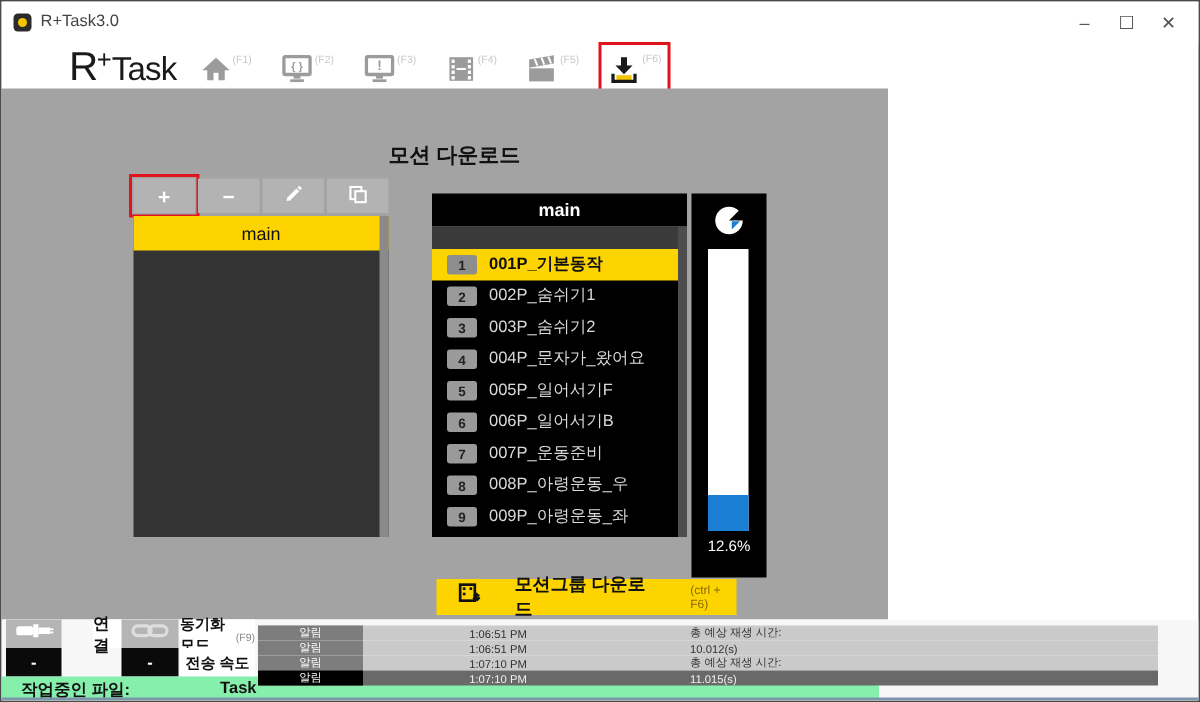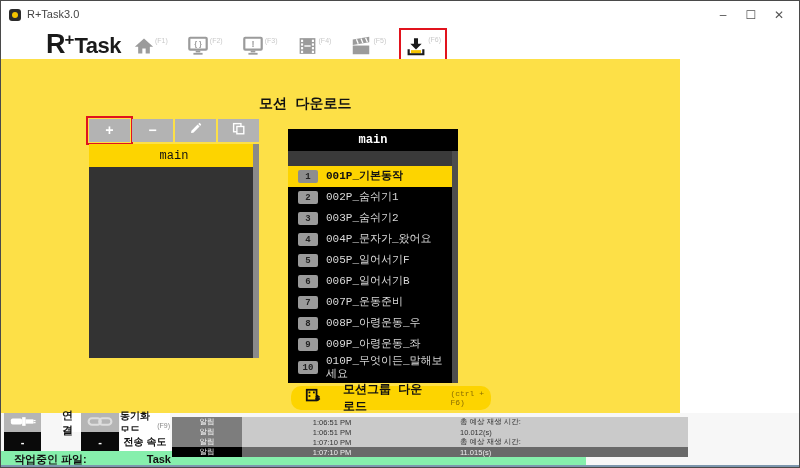--- a/index.html
+++ b/index.html
@@ -8,37 +8,37 @@
   
   .titlebar{position:absolute;left:0;top:0;width:100%;height:28px;background:#ffffff;}
   .app-icon{position:absolute;left:8px;top:8px;width:12px;height:12px;background:#2b2b2b;border-radius:3px;}
   .app-icon::after{content:"";position:absolute;left:3px;top:3px;width:6px;height:6px;border-radius:50%;background:#f5c400;}
   .app-title{position:absolute;left:26px;top:7px;font-size:11px;color:#444;}
   .win-controls{position:absolute;right:6px;top:0;height:28px;display:flex;align-items:center;}
   .win-btn{width:28px;height:28px;display:flex;align-items:center;justify-content:center;font-size:12px;color:#555;cursor:default;}
 
   
   .toolbar{position:absolute;left:0;top:28px;width:585px;height:30px;background:#ffffff;}
-  .logo{position:absolute;left:45px;top:0px;font-weight:700;color:#1a1a1a;letter-spacing:-1px;}
+  .logo{position:absolute;left:45px;top:0px;font-weight:400;color:#1a1a1a;letter-spacing:-1px;}
   .logo .r{font-size:27px;}
   .logo .plus{font-size:17px;vertical-align:8px;letter-spacing:0;}
   .logo .task{font-size:22px;letter-spacing:-0.5px;}
   .tool-items{position:absolute;left:130px;top:2px;display:flex;align-items:center;gap:13px;}
   .tool-item{display:flex;align-items:flex-start;position:relative;padding:3px;}
   .tool-item .fkey{font-size:7px;color:#c9c9c9;margin-left:1px;margin-top:2px;}
   .red-box{outline:2px solid #e1131d;outline-offset:1px;}
 
   
   .right-panel{position:absolute;left:585px;top:28px;width:213px;height:438px;background:#000;}
   .panel-circles{position:absolute;right:16px;top:4px;display:flex;gap:12px;}
   .circle-btn{width:19px;height:19px;border:2px solid #e8e8e8;border-radius:50%;display:flex;align-items:center;justify-content:center;}
   .brand-logo{position:absolute;left:0;top:196px;width:100%;text-align:center;color:#fff;font-size:35px;font-weight:900;letter-spacing:0px;transform:scaleX(1.08);font-family:"Liberation Sans",sans-serif;}
 
   
-  .main-area{position:absolute;left:0;top:58px;width:679px;height:354px;background:#fde047;font-family:Liberation Mono, monospace;}
+  .main-area{position:absolute;left:0;top:58px;width:591px;height:354px;background:#a3a3a3;}
   .page-title{position:absolute;left:258px;top:36px;font-size:14px;font-weight:bold;color:#111;}
 
   
   .group-toolbar{position:absolute;left:88px;top:60px;width:170px;height:23px;display:flex;gap:2px;}
   .gbtn{flex:1;background:#b3b3b3;display:flex;align-items:center;justify-content:center;color:#fff;font-weight:bold;font-size:14px;position:relative;}
   .group-panel{position:absolute;left:88px;top:85px;width:170px;}
   .group-header{height:23px;background:#3a3a3a;color:#fff;font-size:11px;font-weight:bold;display:flex;align-items:center;padding-left:8px;box-sizing:border-box;}
   .group-list{position:relative;background:#333;height:214px;}
   .group-item{height:23px;background:#fdd400;color:#111;font-size:12px;display:flex;align-items:center;justify-content:center;}
   .group-scroll{position:absolute;right:0;top:0;width:6px;height:100%;background:#8a8a8a;}
@@ -56,33 +56,33 @@
   .motion-scroll{position:absolute;right:0;top:22px;width:6px;bottom:0;background:#4d4d4d;}
 
   
   .progress-col{position:absolute;left:460px;top:70px;width:50px;height:256px;background:#000;}
   .pie-icon{position:absolute;left:14px;top:7px;}
   .progress-track{position:absolute;left:11px;top:37px;width:27px;height:188px;background:#fff;}
   .progress-fill{position:absolute;left:0;bottom:0;width:100%;background:#1b7fd6;}
   .progress-label{position:absolute;left:0;top:230px;width:100%;text-align:center;color:#fff;font-size:10px;}
 
   
-  .dl-button{position:absolute;left:290px;top:327px;width:200px;height:24px;background:#fdd400;border-radius:10px;display:flex;align-items:center;}
+  .dl-button{position:absolute;left:290px;top:327px;width:200px;height:24px;background:#fdd400;border-radius:0;display:flex;align-items:center;}
   .dl-button .ic{margin-left:14px;}
   .dl-button .txt{font-size:12px;font-weight:bold;color:#111;margin-left:22px;}
   .dl-button .sc{font-size:8px;color:#8a6d00;margin-left:28px;}
 
   
   .statusbar{position:absolute;left:0;top:412px;width:100%;height:54px;background:#f7f7f7;}
   .cell{position:absolute;height:19px;box-sizing:border-box;display:flex;align-items:center;justify-content:center;}
   .cell.gray{background:#b5b5b5;}
   .cell.white{background:#fff;color:#111;font-weight:bold;}
   .cell.black{background:#0a0a0a;color:#fff;font-weight:bold;}
   .cell .fkey-sub{font-size:7px;color:#888;font-weight:normal;margin-left:1px;margin-top:6px;}
-  .log-table{position:absolute;left:171px;top:4px;width:516px;height:35px;display:flex;flex-direction:column;z-index:5;}
+  .log-table{position:absolute;left:171px;top:4px;width:600px;height:35px;display:flex;flex-direction:column;z-index:5;}
   .log-row{flex:1;display:flex;background:#cacaca;font-size:7.5px;color:#333;align-items:stretch;}
   .log-type{width:70px;background:#7d7d7d;color:#fff;display:flex;align-items:center;justify-content:center;}
   .log-time{width:180px;display:flex;align-items:center;justify-content:center;}
   .log-msg{flex:1;display:flex;align-items:center;padding-left:38px;}
   .log-row.selected{background:#696969;color:#f0f0f0;}
   .log-row.selected .log-type{background:#000;}
   .file-row{position:absolute;left:0;top:38px;width:585px;height:16px;background:#86efac;display:flex;align-items:center;}
   .file-label{margin-left:13px;font-size:11px;font-weight:bold;color:#111;}
   .file-value{margin-left:60px;font-size:11px;font-weight:bold;color:#111;}
   .bottom-line{position:absolute;left:0;top:52px;width:100%;height:2px;background:#7d96ad;}
@@ -252,28 +252,37 @@
           <span class="lbl">007P_운동준비</span>
         </div>
         <div class="m-row">
           <span class="num">8</span>
           <span class="lbl">008P_아령운동_우</span>
         </div>
         <div class="m-row">
           <span class="num">9</span>
           <span class="lbl">009P_아령운동_좌</span>
         </div>
-        <div class="m-row">
-          <span class="num">10</span>
-          <span class="lbl">010P_무엇이든_말해보세요</span>
-        </div>
       </div>
       <div class="motion-scroll"></div>
     </div>
 
+    <div class="progress-col">
+      <div class="pie-icon">
+        <svg width="22" height="22" viewBox="0 0 24 24">
+            <circle cx="12" cy="12" r="10" fill="#ffffff"></circle>
+            <path d="M12 12 L24 12 A12 12 0 0 0 20.5 3.5 Z" fill="#000000"></path>
+            <path d="M14 12.5 L20 12.5 L14 18.5 Z" fill="#1b7fd6"></path>
+          </svg>
+      </div>
+      <div class="progress-track">
+        <div class="progress-fill" style="height: 12.6%;"></div>
+      </div>
+      <div class="progress-label">12.6%</div>
+    </div>
 
     <div class="dl-button">
       <span class="ic">
         <svg width="16" height="16" viewBox="0 0 18 18">
             <rect x="2" y="2" width="11" height="12" fill="none" stroke="#111" stroke-width="2"></rect>
             <rect x="4" y="4" width="2" height="2" fill="#111"></rect>
             <rect x="4" y="8" width="2" height="2" fill="#111"></rect>
             <rect x="9" y="4" width="2" height="2" fill="#111"></rect>
             <path d="M12 10 L16.5 10 M14.2 8 L14.2 14 M14.2 14 L11.8 11.6 M14.2 14 L16.6 11.6" stroke="#111" stroke-width="1.8" fill="none"></path>
           </svg>

